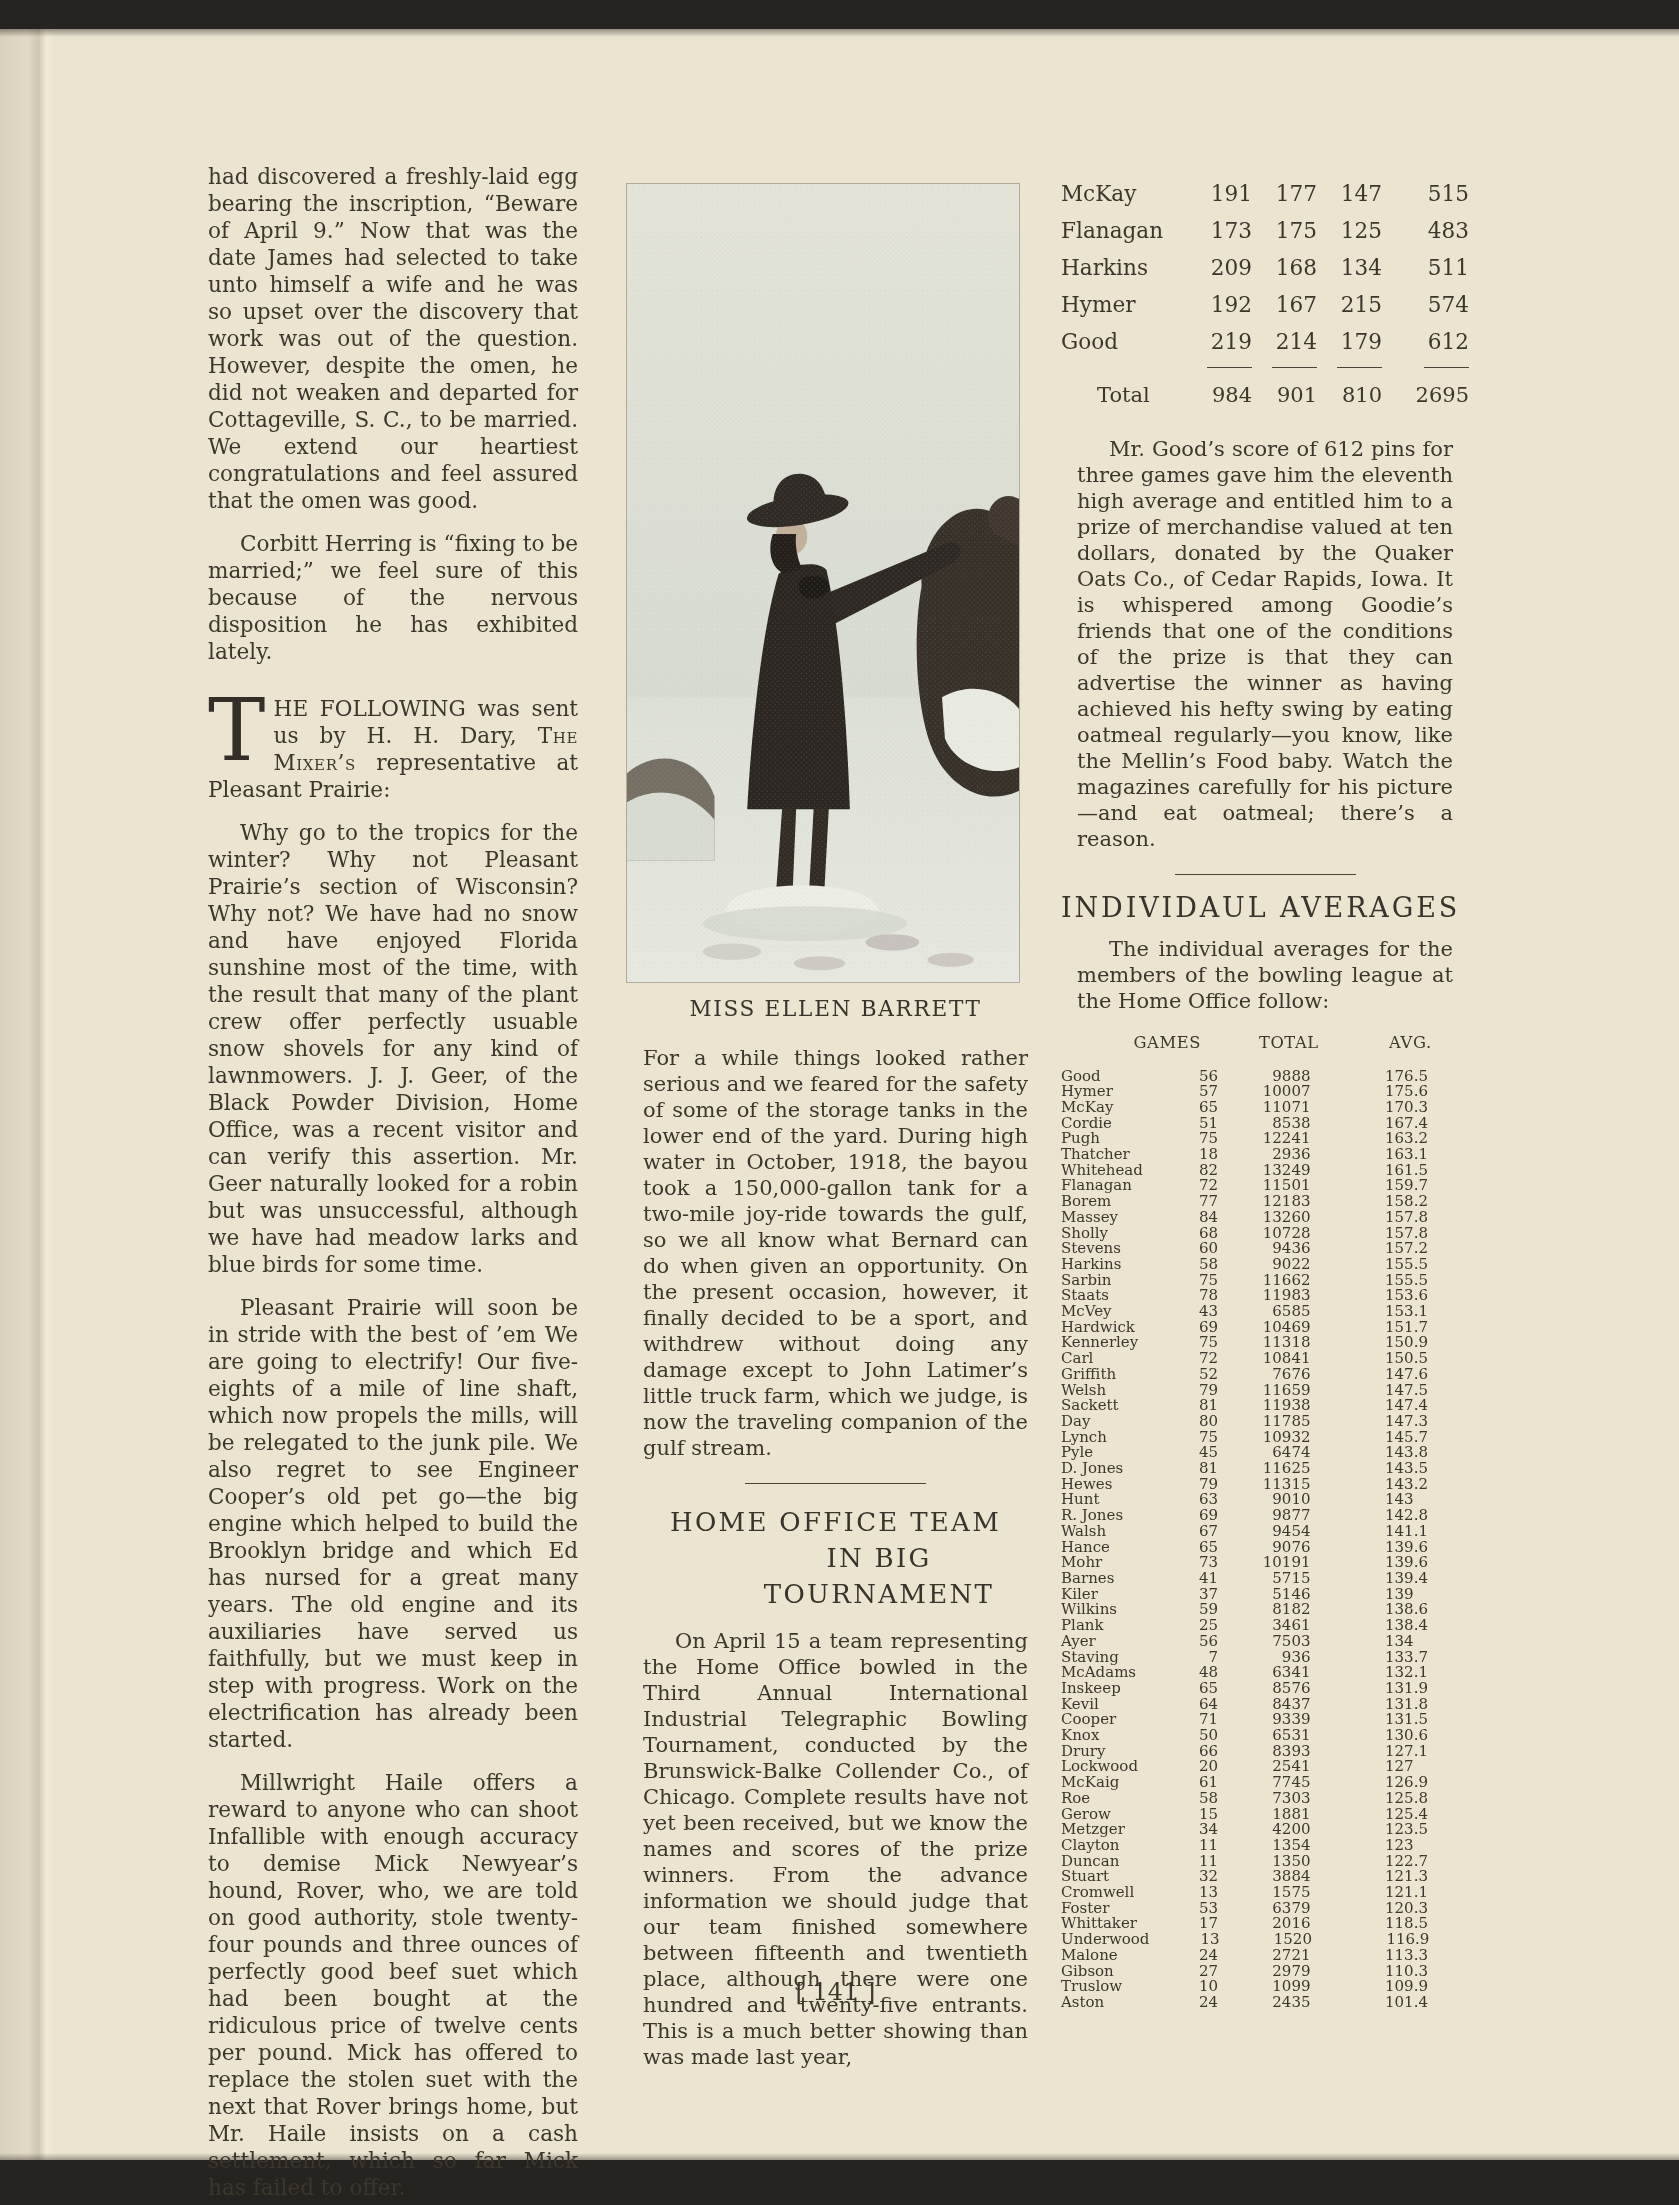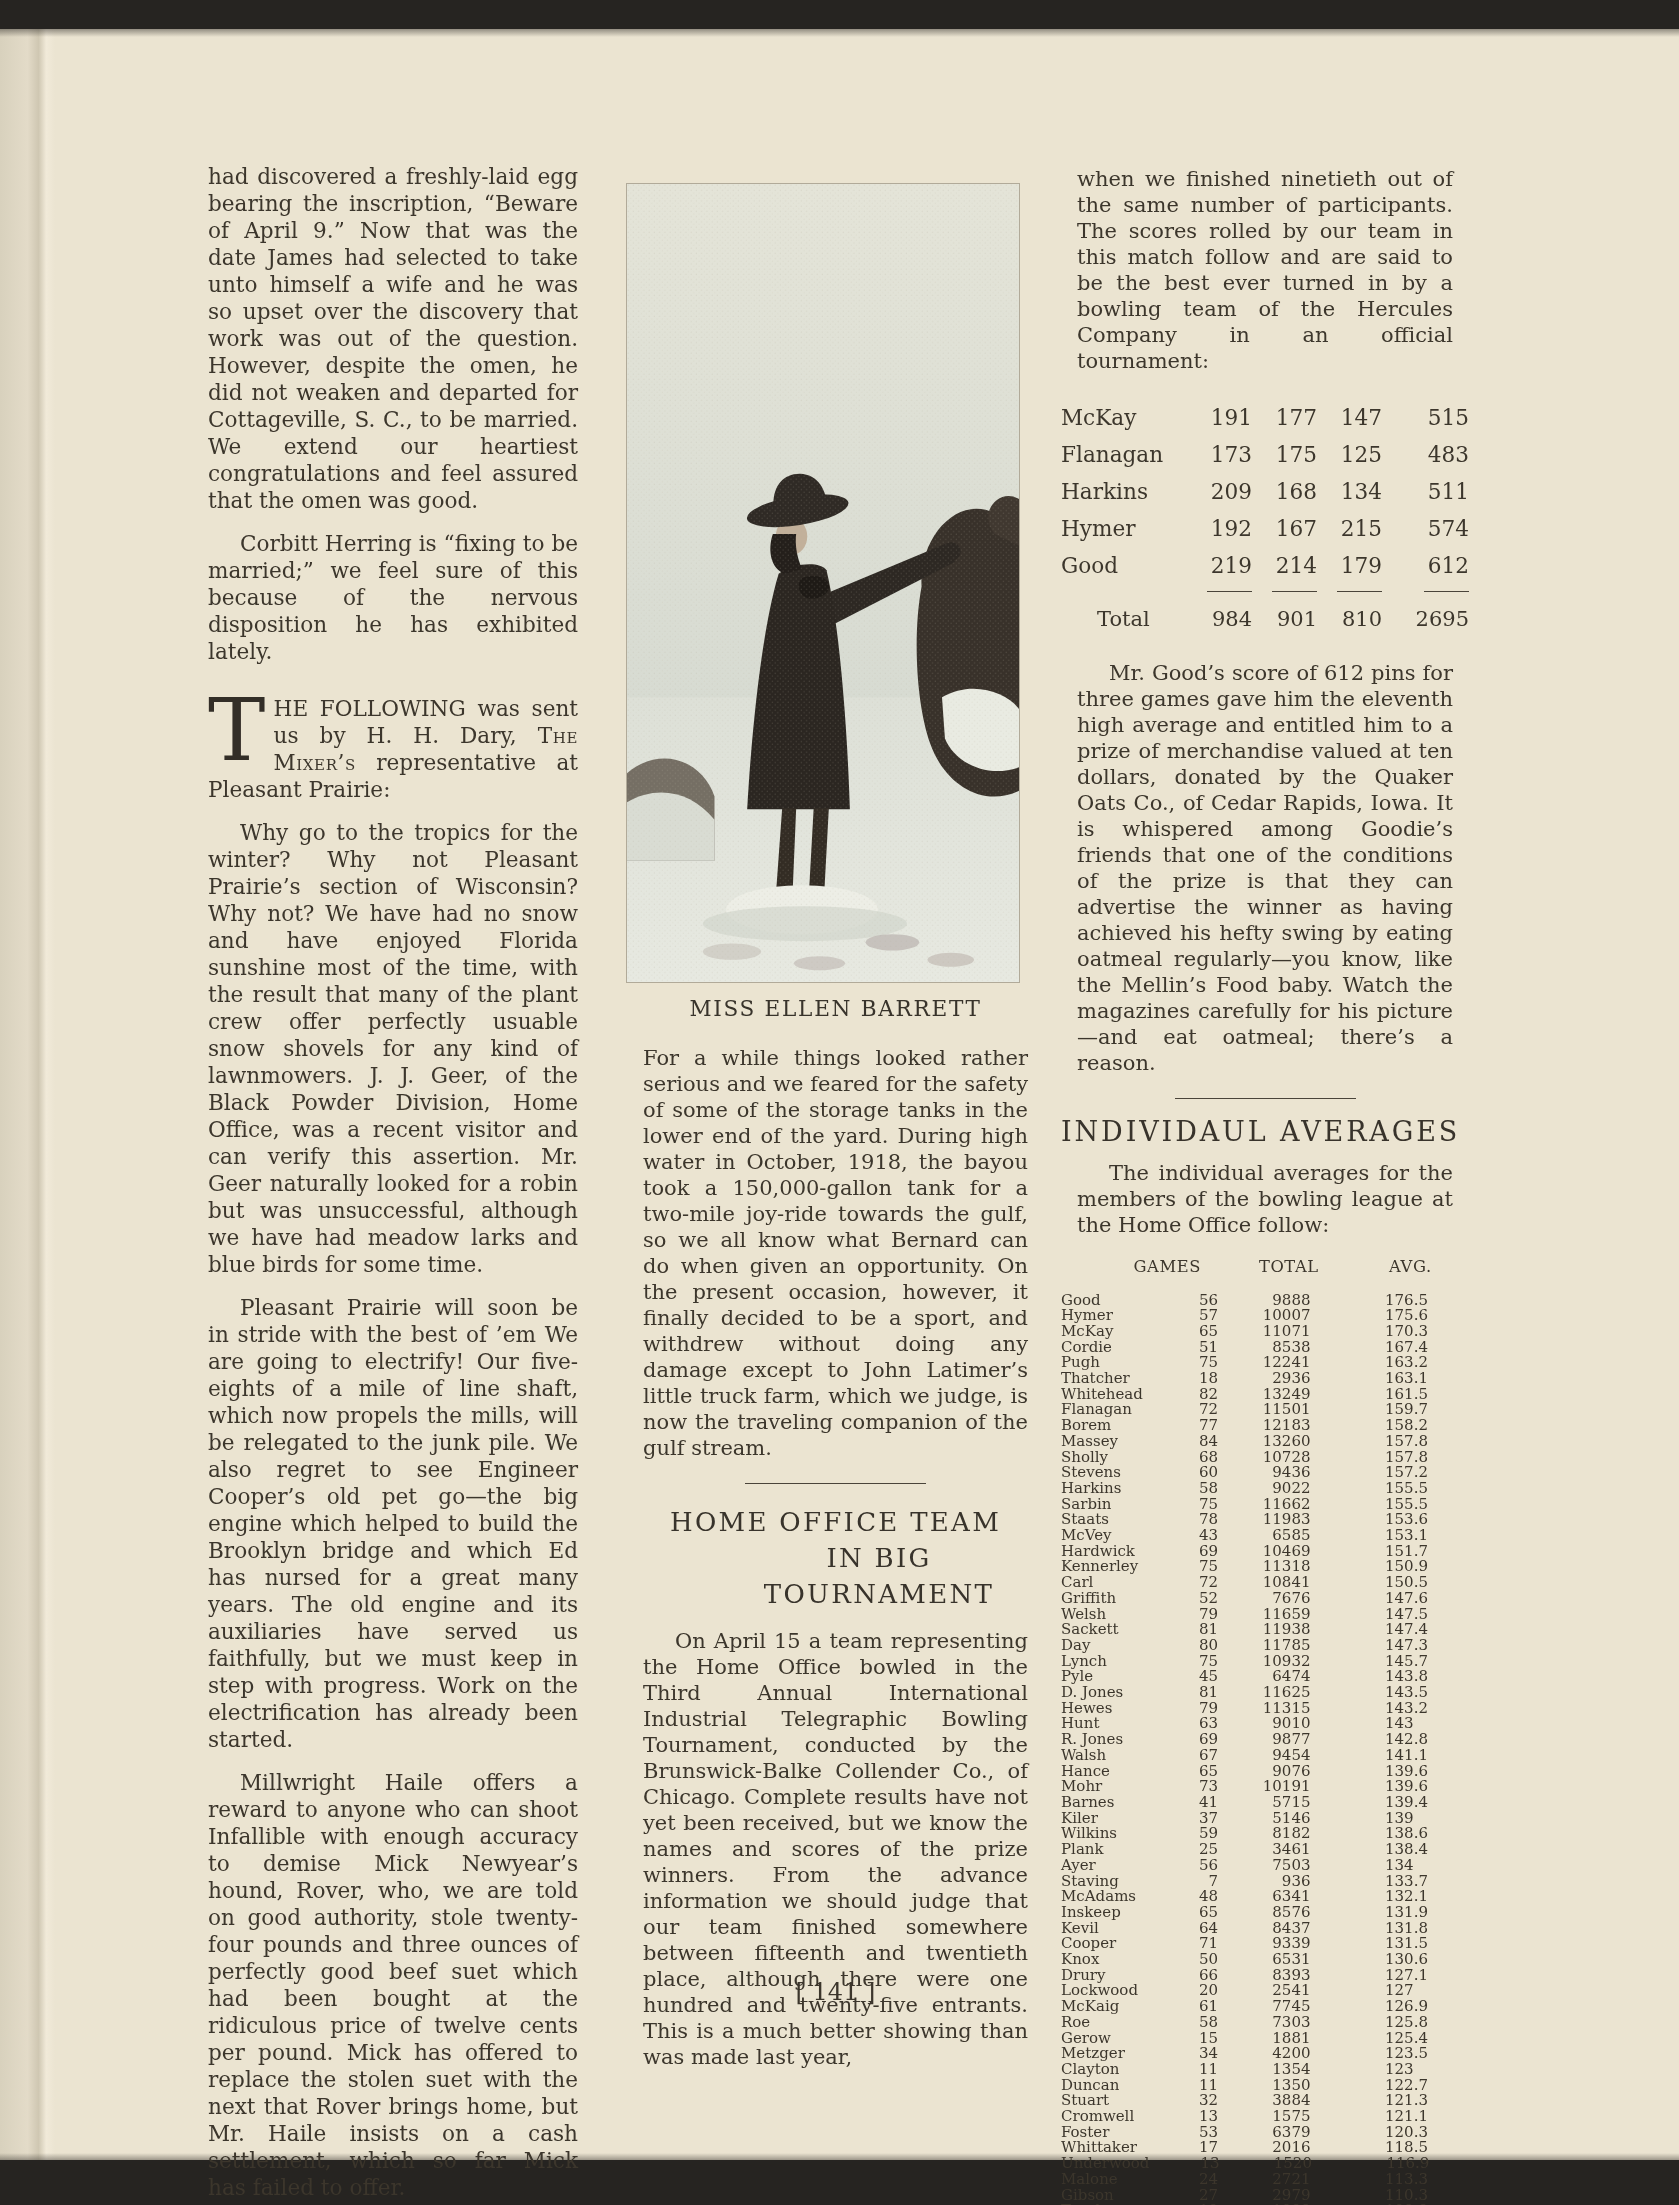--- a/index.html
+++ b/index.html
@@ -185,21 +185,20 @@
     <span>HOME OFFICE TEAM</span>
     <span class="l2">IN BIG TOURNAMENT</span>
   </div>
 
   <p class="indent" style="margin-top:16.3px;line-height:26px;">On April 15 a team representing the Home Office bowled in the Third Annual International Industrial Telegraphic Bowling Tournament, conducted by the Brunswick-Balke Collender Co., of Chicago. Complete results have not yet been received, but we know the names and scores of the prize winners. From the advance information we should judge that our team finished somewhere between fifteenth and twentieth place, although there were one hundred and twenty-five entrants. This is a much better showing than was made last year,</p>
 </div>
 
 <div class="page-number">[ 141 ]</div>
 
 <div class="col col3">
-  <p>when we finished ninetieth out of the same number of participants. The scores rolled by our team in this match follow and are said to be the best ever turned in by a bowling team of the Hercules Company in an official tournament:</p>
 
   <div class="score-table">
 
       <div class="score-row">
         <span class="name">McKay</span>
         <span class="num">191</span>
         <span class="num">177</span>
         <span class="num">147</span>
         <span class="num">515</span>
       </div>

